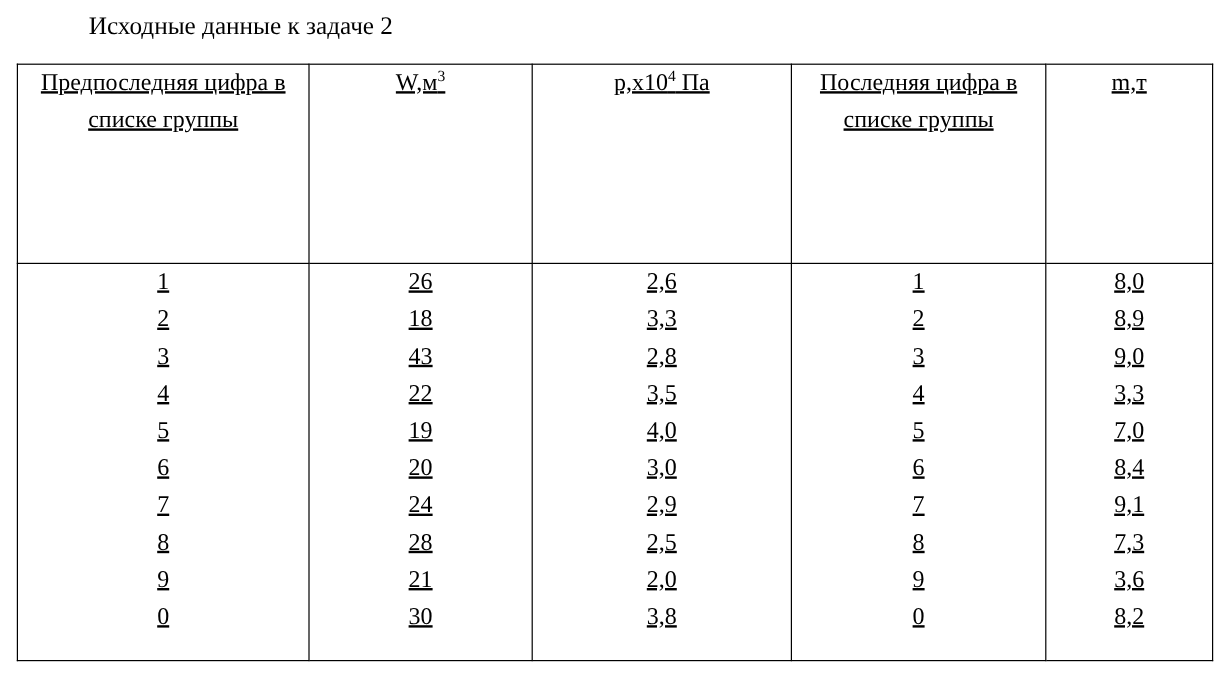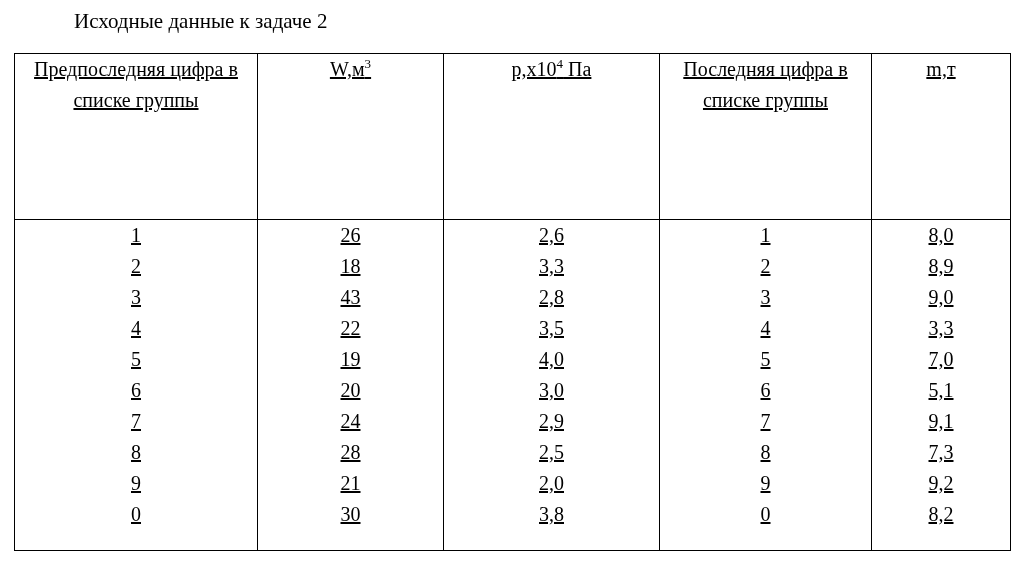--- a/index.html
+++ b/index.html
@@ -177,24 +177,24 @@
             <span class="val">8</span>
             <span class="val">9</span>
             <span class="val">0</span>
           </td>
           <td class="body-cell">
             <span class="val">8,0</span>
             <span class="val">8,9</span>
             <span class="val">9,0</span>
             <span class="val">3,3</span>
             <span class="val">7,0</span>
-            <span class="val">5,1</span>
+            <span class="val">8,4</span>
             <span class="val">9,1</span>
             <span class="val">7,3</span>
-            <span class="val">9,2</span>
+            <span class="val">3,6</span>
             <span class="val">8,2</span>
           </td>
         </tr>
       </tbody>
     </table>
   </div>
 
 </div>
 
 </body></html>

